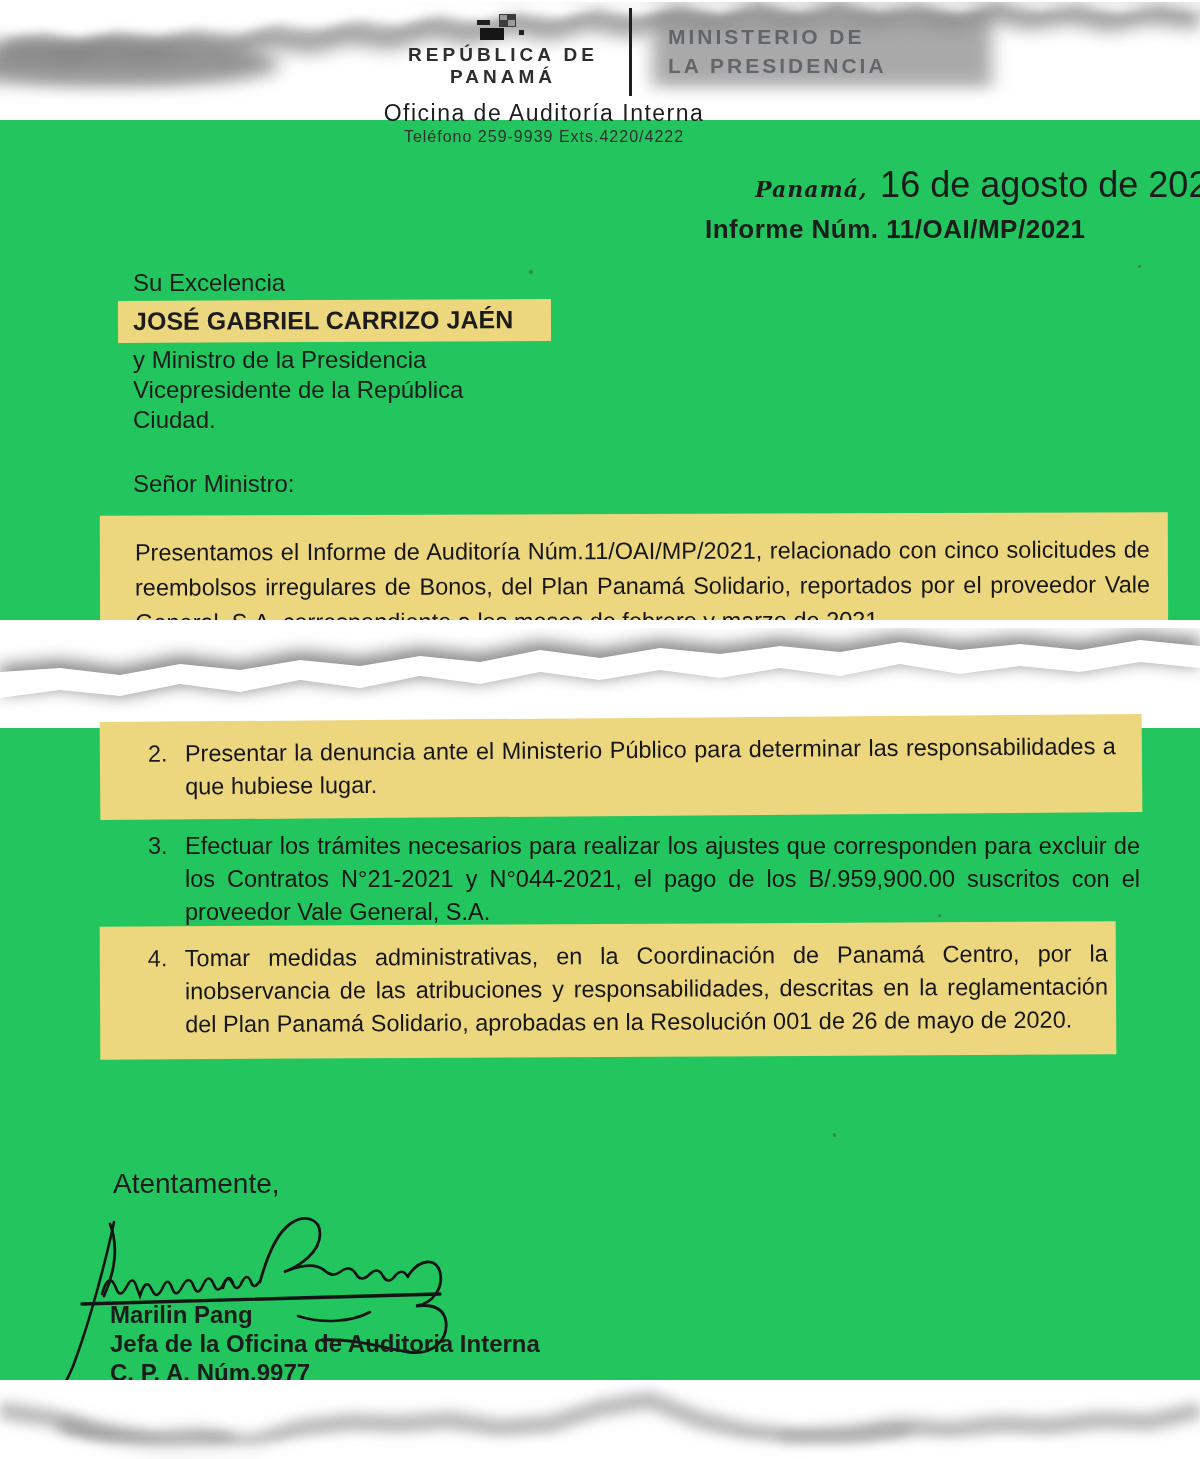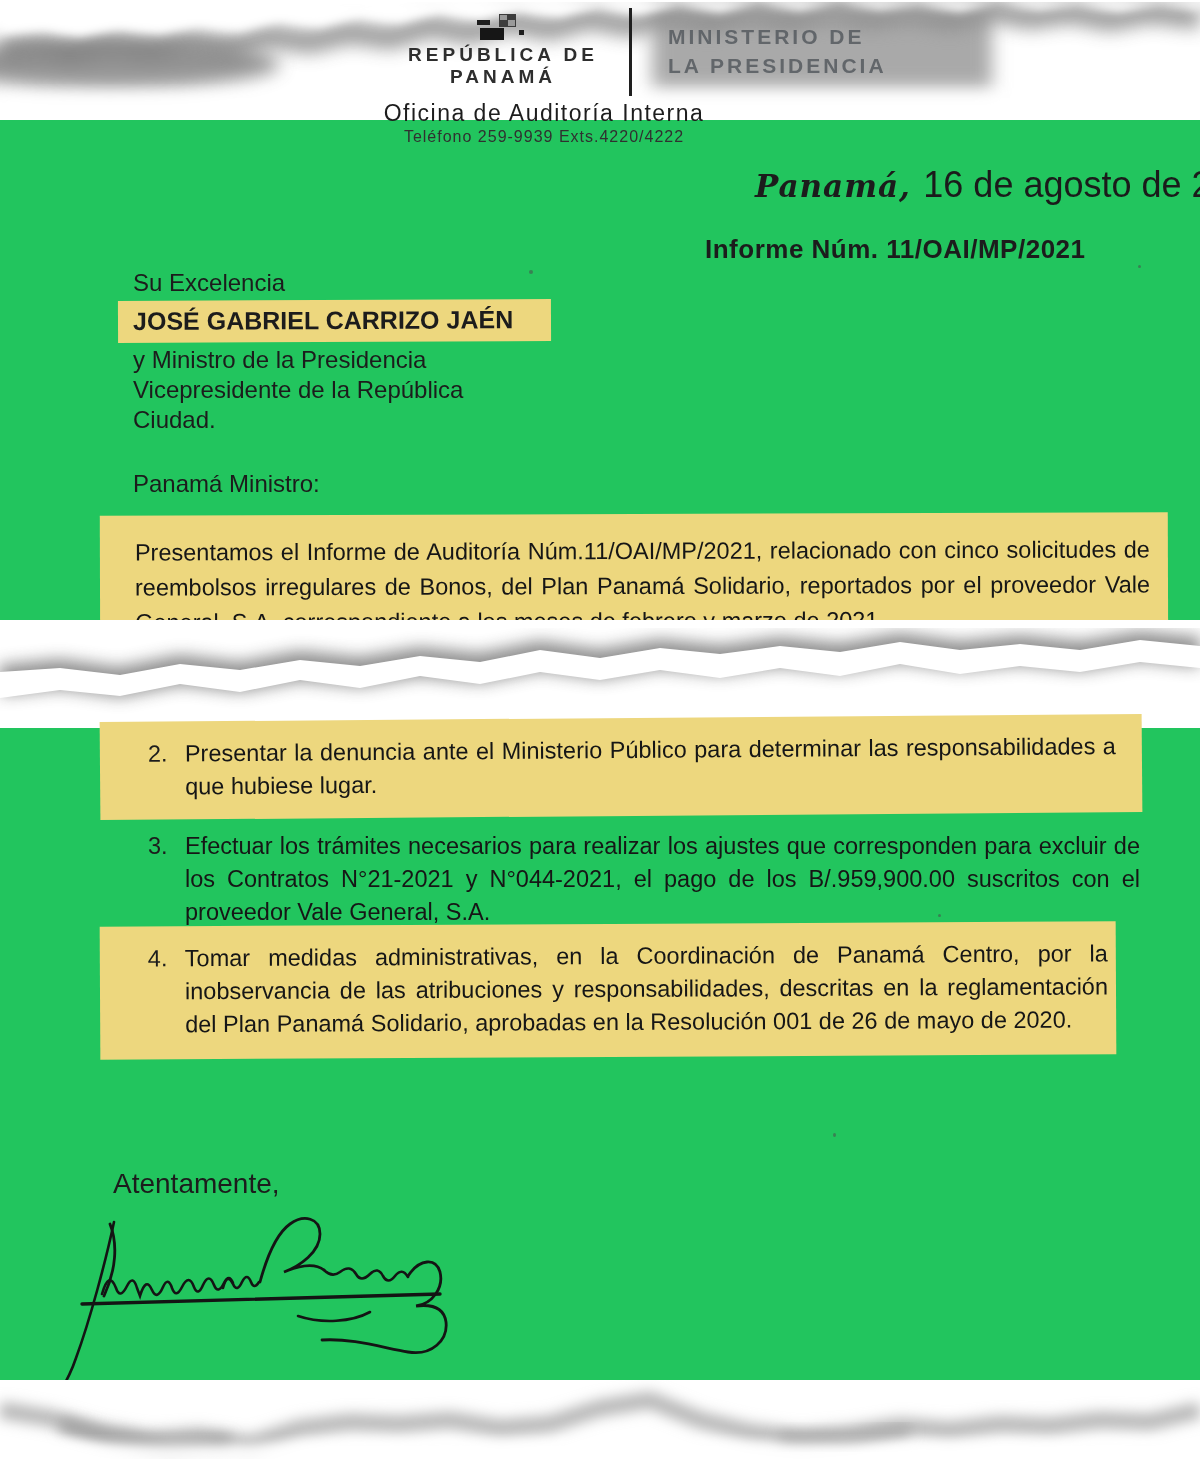--- a/index.html
+++ b/index.html
@@ -26,24 +26,24 @@
     color:#565b60; opacity:.85; filter:blur(.5px); line-height:29px;
   }
   .office-block { left:0; top:98px; width:1088px; text-align:center; }
   .office-title { font-size:23px; letter-spacing:1.5px; color:#1d1d1d; filter:blur(.25px); }
   .office-phone { font-size:16px; letter-spacing:1px; color:#303030; margin-top:1px; filter:blur(.3px); }
 
   
   .dateline { left:755px; top:162px; width:420px; white-space:nowrap; }
   .place-script {
     font-family:"DejaVu Serif", serif; font-style:italic; font-weight:700;
-    font-size:31px; letter-spacing:1px; margin-right:8px;
+    font-size:22px; letter-spacing:1px; margin-right:8px;
   }
   .date-text { font-size:36px; color:#1b1b1b; }
-  .report-no { left:705px; top:232px; font-size:26px; font-weight:700; letter-spacing:.5px; }
+  .report-no { left:705px; top:212px; font-size:26px; font-weight:700; letter-spacing:.5px; }
 
   
   .recipient { left:133px; top:266px; font-size:24px; line-height:30px; }
   .recipient .line { display:block; }
   .name-hl {
     display:inline-block; background:var(--hl); font-weight:700; font-size:25px;
     padding:5px 38px 7px 15px; margin:2px 0 3px -15px;
     transform:rotate(-.25deg);
   }
 
@@ -137,21 +137,21 @@
   <div class="abs report-no">Informe Núm. 11/OAI/MP/2021</div>
 
   <div class="abs recipient">
     <span class="line">Su Excelencia</span>
     <span class="name-hl">JOSÉ GABRIEL CARRIZO JAÉN</span>
     <span class="line">y Ministro de la Presidencia</span>
     <span class="line">Vicepresidente de la República</span>
     <span class="line">Ciudad.</span>
   </div>
 
-  <div class="abs greeting">Panamá Ministro:</div>
+  <div class="abs greeting">Señor Ministro:</div>
 
   <div class="abs intro-hl">
     <div class="intro-text">Presentamos el Informe de Auditoría Núm.11/OAI/MP/2021, relacionado con cinco solicitudes de reembolsos irregulares de Bonos, del Plan Panamá Solidario, reportados por el proveedor Vale General, S.A. correspondiente a los meses de febrero y marzo de 2021.</div>
   </div>
 
   <svg class="abs tear tear-mid" width="1200" height="108" viewBox="0 0 1200 108">
     <defs>
         <filter id="b2" x="-20%" y="-60%" width="140%" height="260%">
           <feGaussianBlur stdDeviation="8"></feGaussianBlur>
         </filter>
@@ -188,20 +188,25 @@
       <path d="M50,94 q7,-24 14,-6 q4,12 11,-2 q6,-12 10,2 l3,8 q6,-20 12,-6 q5,11 11,-3 q5,-11 9,1 q4,11 10,-1 q7,-14 12,0 q4,10 9,-2 q6,-13 11,0 q4,10 10,-2 q5,-10 9,0" stroke-width="2.6"></path>
       <path d="M171,88 q4,-16 10,-4 q4,9 9,-2 q5,-10 9,0 q3,8 8,0" stroke-width="2.6"></path>
       <path d="M208,82 C214,60 224,34 238,24 C252,14 268,18 268,34 C268,52 248,66 232,72 C246,66 262,62 272,70" stroke-width="2.8"></path>
       <path d="M272,70 q8,8 16,2 q10,-8 16,2 q5,9 14,0 q8,-8 13,2 q5,9 12,0 q7,-9 13,1" stroke-width="2.6"></path>
       <path d="M356,76 C368,58 384,58 388,72 C392,88 380,104 364,106 C380,104 392,108 394,122 C396,140 380,156 356,152 C332,148 300,138 270,140" stroke-width="2.8"></path>
       <path d="M30,104 L388,94" stroke-width="3.4"></path>
       <path d="M246,116 C270,124 300,122 318,112" stroke-width="2.6"></path>
     </g>
   </svg>
 
+  <div class="abs signer">
+    <div>Marilin Pang</div>
+    <div>Jefa de la Oficina de Auditoria Interna</div>
+    <div>C. P. A. Núm.9977</div>
+  </div>
 
   <svg class="abs tear tear-bot" width="1200" height="81" viewBox="0 0 1200 81">
     <defs>
         <filter id="b3" x="-20%" y="-80%" width="140%" height="300%">
           <feGaussianBlur stdDeviation="7"></feGaussianBlur>
         </filter>
       </defs>
     <rect x="0" y="0" width="1200" height="81" fill="#ffffff"></rect>
     <path d="M0,30 50,38 100,52 150,60 200,56 250,64 300,48 350,42 400,44 450,40 500,48 550,44 600,28 650,20 700,40 750,52 800,58 850,54 900,46 950,50 1000,44 1050,46 1100,40 1150,42 1200,30" fill="none" stroke="#b3b3b3" stroke-width="16" filter="url(#b3)"></path>
     <path d="M60,44 110,58 170,66 230,62" fill="none" stroke="#9a9a9a" stroke-width="12" filter="url(#b3)"></path>

